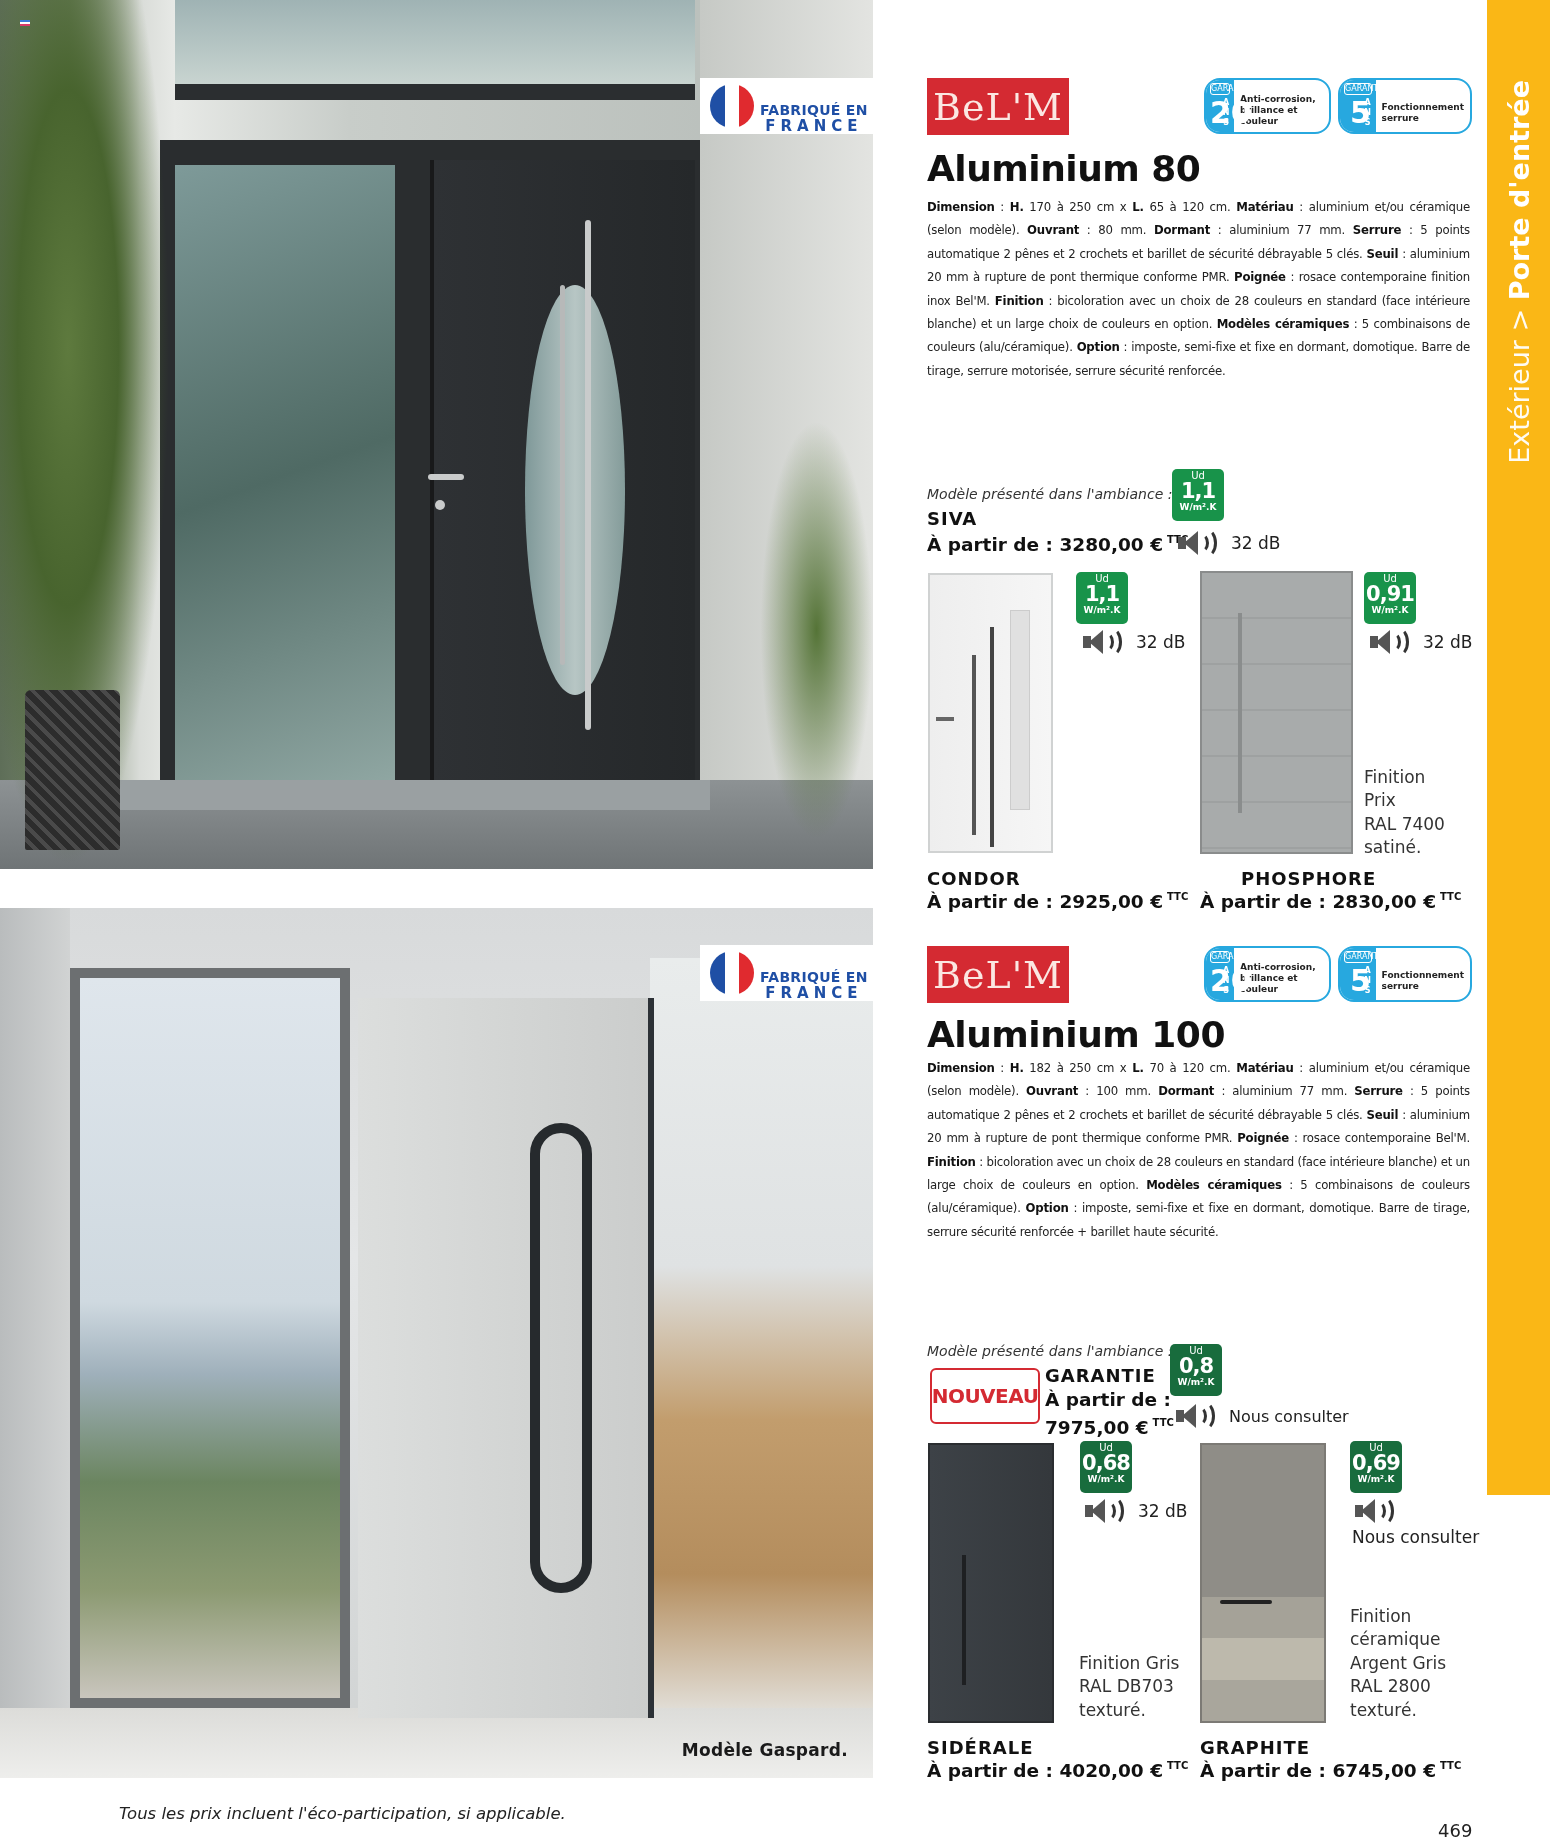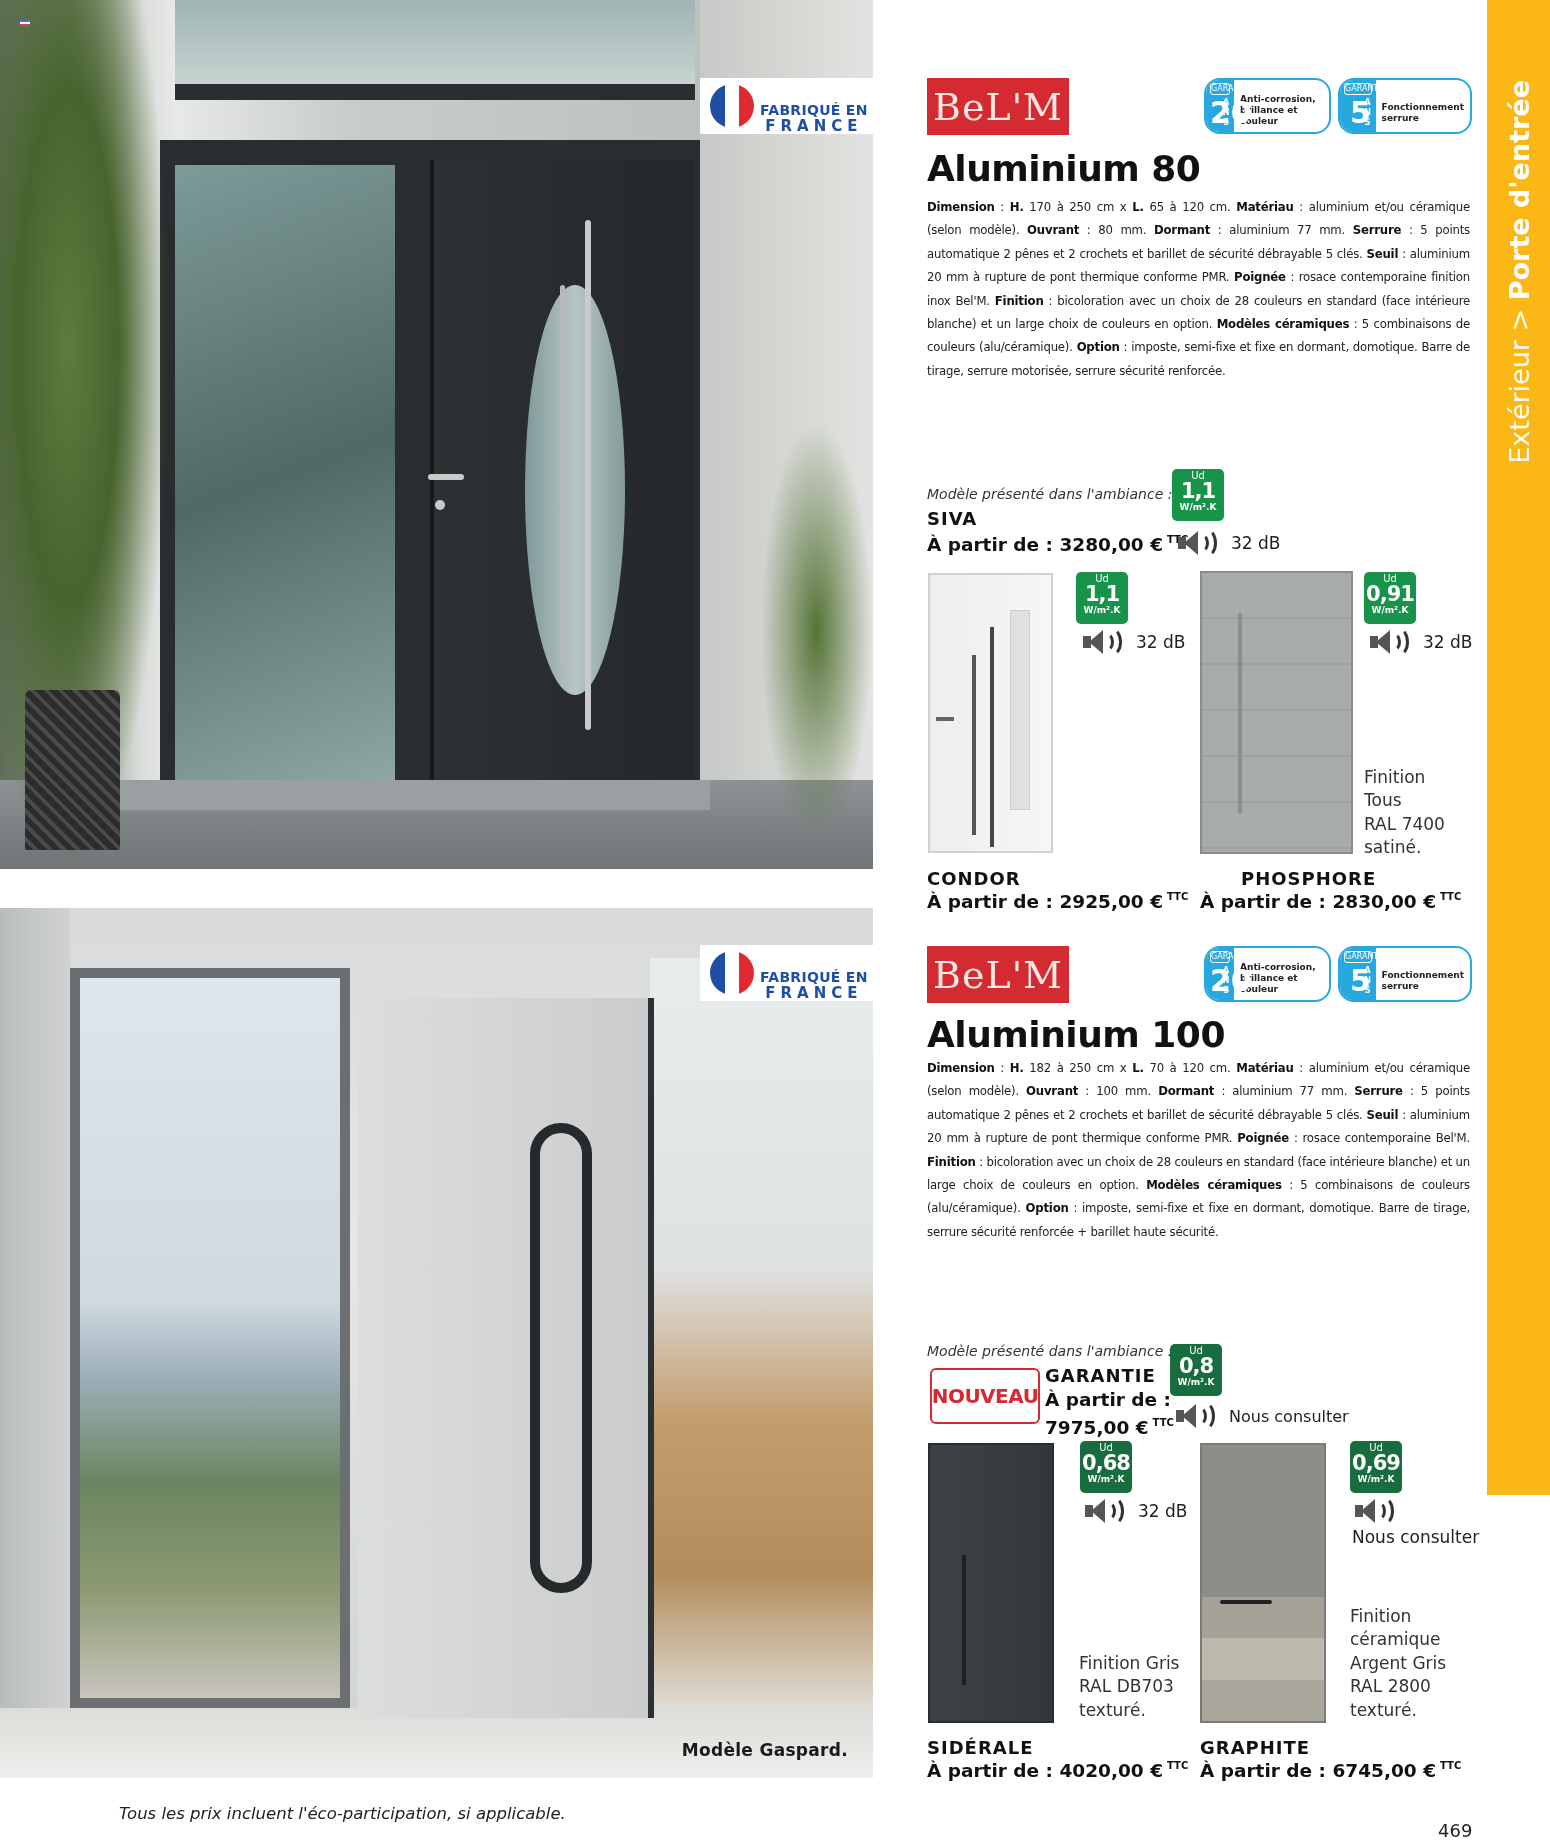--- a/index.html
+++ b/index.html
@@ -234,21 +234,21 @@
   <span class="spk">
       <span class="box"></span>
       <span class="cone"></span>
       <span class="w1"></span>
       <span class="w2"></span>
     </span>
   <span>32 dB</span>
 </div>
 <div class="finition" style="left:1364px; top:766px;">
   <div>Finition</div>
-  <div>Tous</div>
+  <div>Prix</div>
   <div>RAL 7400</div>
   <div>satiné.</div>
 </div>
 <div class="model-name" style="left:1241px; top:868px;">PHOSPHORE</div>
 <div class="price" style="left:1200px; top:891px;">
   <span>À partir de : </span><span>2830,00 €</span><sup>TTC</sup>
 </div>
 
 <div class="brand-logo" style="top:946px;">BeL'M</div>
 

